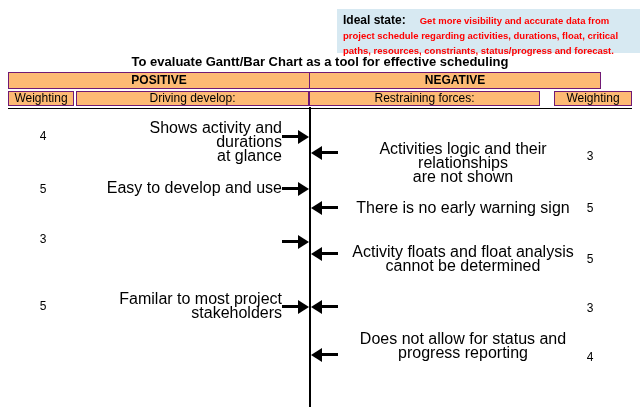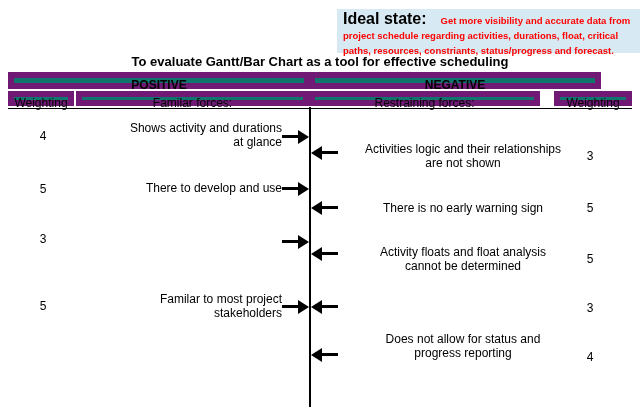--- a/index.html
+++ b/index.html
@@ -5,37 +5,37 @@
   * { margin:0; padding:0; box-sizing:border-box; }
   html,body { background:#fff; }
   .canvas {
     position:relative; width:640px; height:416px; background:#ffffff;
     font-family:"Liberation Sans", sans-serif; color:#000; overflow:hidden;
   }
   .ideal-box {
     position:absolute; left:337px; top:9px; width:303px; height:44px;
     padding:3px 4px 2px 6px; line-height:13px; font-weight:bold;
   }
-  .ideal-label { font-size:16px; color:#000; margin-right:14px; }
+  .ideal-label { font-size:12px; color:#000; margin-right:14px; }
   .ideal-text  { font-size:9.5px; }
   .main-title {
     position:absolute; left:0; top:54px; width:640px; text-align:center;
     font-size:13px; font-weight:bold;
   }
   .hcell {
-    position:absolute; border:6px solid #701a75; text-align:center;
-    font-size:12px; background:#0f766e;
+    position:absolute; border:1px solid #701a75; text-align:center;
+    font-size:12px; background:#fdba74;
   }
   .hrow1 { top:72px; height:17px; font-weight:bold; line-height:15px; }
   .hrow2 { top:91px; height:15px; line-height:13px; }
   .hline { position:absolute; left:8px; top:108px; width:624px; height:1px; background:#000; }
   .center-line { position:absolute; left:309px; top:107px; width:2px; height:300px; background:#000; }
   .weight { position:absolute; width:30px; text-align:center; font-size:12px; }
   .ftext {
-    position:absolute; font-size:12px; line-height:14px; white-space:pre-line;
+    position:absolute; font-size:16px; line-height:14px; white-space:pre-line;
   }
   .left-text  { text-align:right; }
   .right-text { text-align:center; }
   .arrow { position:absolute; width:27px; height:14px; }
   .arrow .shaft { position:absolute; top:5px; height:3px; background:#000; }
   .arrow .head  { position:absolute; top:0; width:0; height:0;
                   border-top:7px solid transparent; border-bottom:7px solid transparent; }
   .arrow-right .shaft { left:0; width:17px; }
   .arrow-right .head  { right:0; border-left:11px solid #000; }
   .arrow-left  .shaft { right:0; width:17px; }
@@ -49,37 +49,37 @@
   <div class="ideal-box" style="background-color: rgb(215, 233, 242);">
     <span class="ideal-label">Ideal state:</span><span class="ideal-text" style="color: rgb(255, 0, 0);">Get more visibility and accurate data from project schedule regarding activities, durations, float, critical paths, resources, constriants, status/progress and forecast.</span>
   </div>
 
   <div class="main-title">To evaluate Gantt/Bar Chart as a tool for effective scheduling</div>
 
   <div class="hcell hrow1" style="left:8px;width:302px">POSITIVE</div>
   <div class="hcell hrow1" style="left:309px;width:292px">NEGATIVE</div>
 
   <div class="hcell hrow2" style="left:8px;width:66px">Weighting</div>
-  <div class="hcell hrow2" style="left:76px;width:233px">Familar forces:</div>
+  <div class="hcell hrow2" style="left:76px;width:233px">Driving develop:</div>
   <div class="hcell hrow2" style="left:309px;width:231px">Restraining forces:</div>
   <div class="hcell hrow2" style="left:554px;width:78px">Weighting</div>
   <div class="hline"></div>
 
   <div class="center-line"></div>
 
   <div class="weight" style="left:28px;top:129px">4</div>
   <div class="ftext left-text" style="left:90px;top:121px;width:192px">Shows activity and durations
 at glance</div>
   <div class="arrow arrow-right" style="left:282px;top:130px">
       <span class="shaft"></span>
       <span class="head"></span>
     </div>
 
   <div class="weight" style="left:28px;top:182px">5</div>
-  <div class="ftext left-text" style="left:80px;top:181px;width:202px">There to develop and use</div>
+  <div class="ftext left-text" style="left:80px;top:181px;width:202px">Easy to develop and use</div>
   <div class="arrow arrow-right" style="left:282px;top:182px">
       <span class="shaft"></span>
       <span class="head"></span>
     </div>
 
   <div class="weight" style="left:28px;top:232px">3</div>
   <div class="arrow arrow-right" style="left:282px;top:235px">
       <span class="shaft"></span>
       <span class="head"></span>
     </div>

